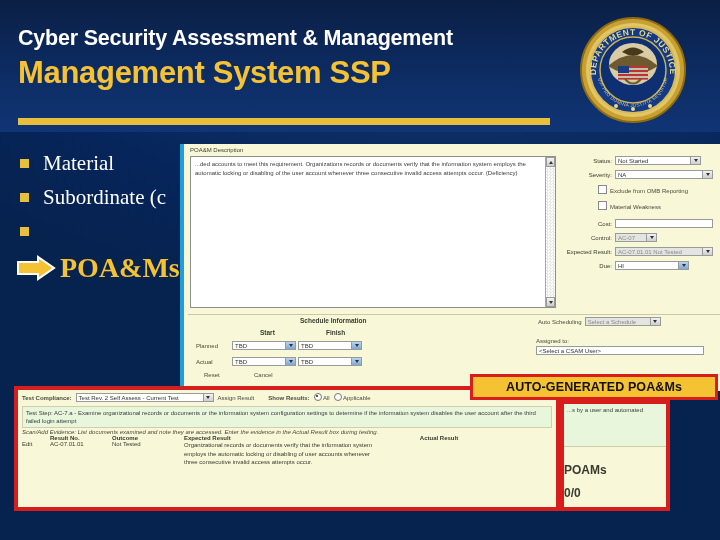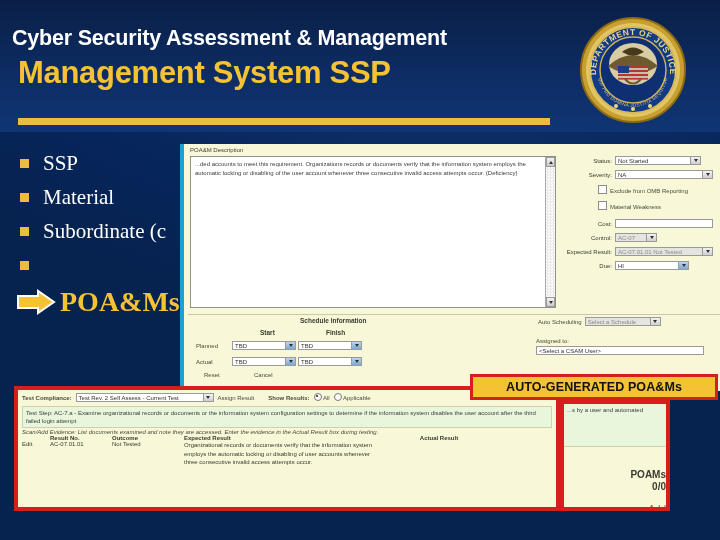--- a/index.html
+++ b/index.html
@@ -16,21 +16,21 @@
       linear-gradient(180deg,#071f46 0%,#0a2e6e 45%,#0a3b97 62%,#0a3b97 100%);
     overflow:hidden;
   }
   
   #hdr-band{
     position:absolute;left:0;top:0;width:720px;height:132px;
     background:linear-gradient(180deg,#0a1f45 0%,#0d2c63 55%,#0f3madeup 100%);
     background:linear-gradient(180deg,#0a1f45 0%,#0d2c63 55%,#103574 100%);
   }
   #title1{
-    position:absolute;left:12px;top:26px;width:540px;
+    position:absolute;left:18px;top:26px;width:540px;
     color:#ffffff;font-weight:bold;font-size:21.5px;letter-spacing:-.2px;
     white-space:nowrap;
   }
   #title2{
     position:absolute;left:18px;top:55px;width:560px;
     color:#f5c233;font-weight:bold;font-size:31px;letter-spacing:-.3px;
     white-space:nowrap;
   }
   #goldrule{
     position:absolute;left:18px;top:118px;width:532px;height:7px;
@@ -135,22 +135,22 @@
     padding:2px 3px;font-size:6px;line-height:8px;color:#3c3c3c;
   }
   .evid{font-style:italic;font-size:6px;color:#4a4a3c;padding:1px 4px 0 4px;}
   #restbl{padding:0 4px;font-size:6px;color:#3a3a30;}
   #restbl .hd{font-weight:bold;display:flex;}
   #restbl .rw{display:flex;}
   .c1{width:28px;}.c2{width:62px;}.c3{width:72px;}.c4{width:200px;}
   
   #sidegreen{height:38px;background:#e8f6dc;border-bottom:1px solid #cfcfae;
     font-size:6px;color:#3c3c3c;padding:2px 3px;line-height:8px;}
-  #sidebody{text-align:right;padding-top:22px;font-size:10px;color:#3a3a30;font-weight:bold;}
-  #sidebody .num{font-weight:bold;margin-top:1px;}
+  #sidebody{text-align:left;padding-top:16px;font-size:12px;color:#3a3a30;font-weight:bold;}
+  #sidebody .num{font-weight:bold;margin-top:9px;}
   #sidebody .lnk{margin-top:12px;color:#9a5a00;text-decoration:underline;font-weight:normal;}
 </style>
 </head>
 <body>
 
 <div id="slide">
 
   <div id="hdr-band"></div>
 
   <div id="title1">Cyber Security Assessment &amp; Management</div>
@@ -192,24 +192,20 @@
         <circle cx="38" cy="92" r="2"></circle>
           <circle cx="55" cy="95" r="2"></circle>
           <circle cx="72" cy="92" r="2"></circle>
       </g>
     </svg>
   </div>
 
   <div id="bullets">
     <div class="bl">
       <span class="sq"></span>
-      <span class="tx">SSP</span>
-    </div>
-    <div class="bl">
-      <span class="sq"></span>
       <span class="tx">Material</span>
     </div>
     <div class="bl">
       <span class="sq"></span>
       <span class="tx">Subordinate (c</span>
     </div>
     <div class="bl">
       <span class="sq"></span>
     </div>
     <div id="bl-last">

